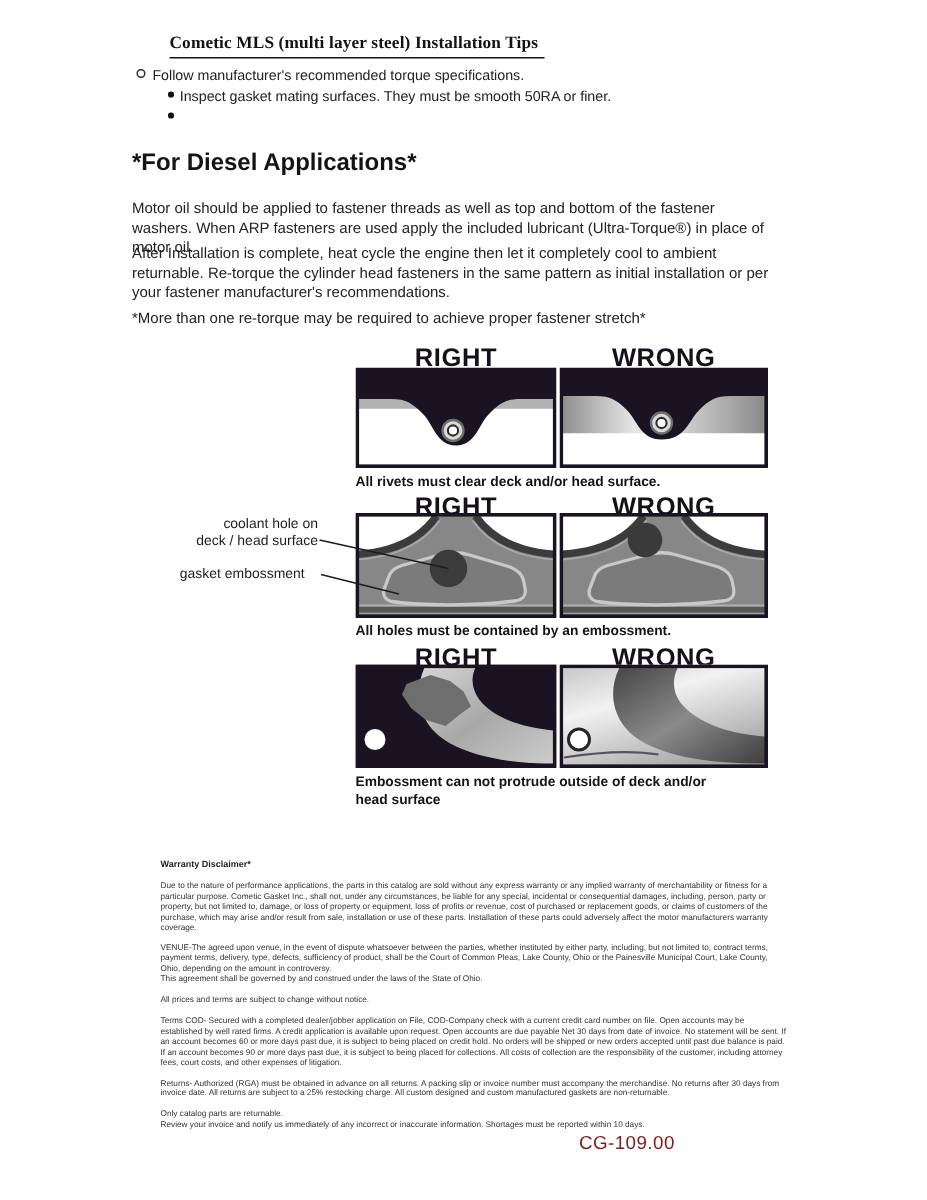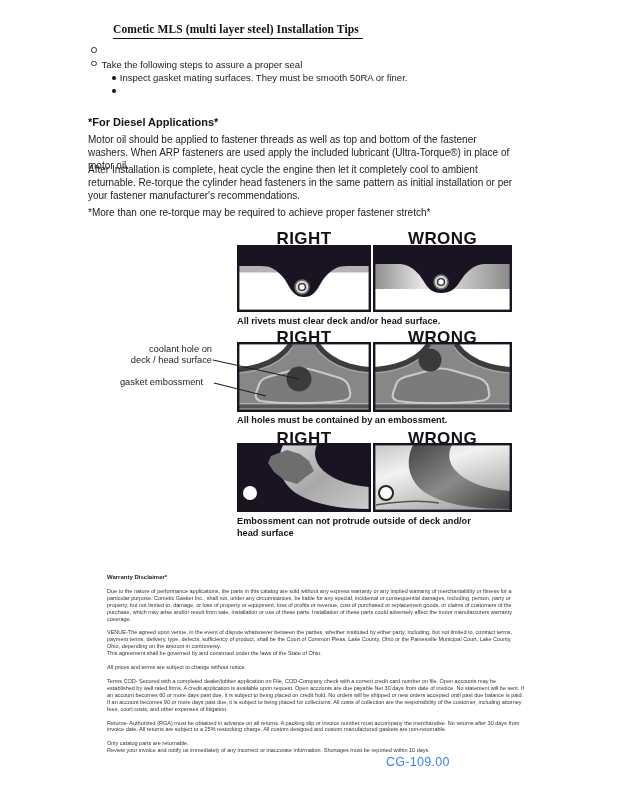--- a/index.html
+++ b/index.html
@@ -17,48 +17,47 @@
   }
   .tips{left:91px;top:44px;font-size:9.5px;line-height:13.6px;color:#222;}
   .tip-row{white-space:nowrap;}
   .b1{display:inline-block;width:3.6px;height:3.6px;border:1px solid #333;border-radius:50%;
       margin-right:5px;vertical-align:1.5px;}
   .sub{margin-left:21px;}
   .b2{display:inline-block;width:3.8px;height:3.8px;background:#111;border-radius:50%;
       margin-right:4px;vertical-align:1.5px;}
 
   
-  .diesel-head{left:88px;top:116px;font-size:11px;font-weight:bold;color:#141414;}
+  .diesel-head{left:88px;top:100px;font-size:16px;font-weight:bold;color:#141414;}
   .para{font-size:10px;line-height:13.2px;color:#222;width:428px;}
   .p-oil{left:88px;top:133px;}
   .p-ret{left:88px;top:163px;}
   .p-note{left:88px;top:206px;}
 
   
   .fig-label{font-size:17px;font-weight:bold;text-align:center;color:#151019;letter-spacing:.4px;}
   .fig-caption{font-size:9.2px;font-weight:bold;color:#141414;}
   .fig-box{display:block;}
   .ann{font-size:9.3px;line-height:11px;color:#1c1c1c;text-align:right;width:101px;}
   .leader{pointer-events:none;z-index:6;}
 
   
   .legal{left:107px;top:574px;width:418px;font-size:5.5px;line-height:6.9px;color:#333;}
   .legal .hd{font-weight:bold;font-size:6px;color:#222;margin-bottom:7px;}
   .legal p{margin:0 0 7px 0;}
   .legal p.tight{margin-bottom:0;}
-  .pagenum{left:386px;top:755px;font-size:12.5px;color:#3b82f6;letter-spacing:.3px;}
+  .pagenum{left:386px;top:755px;font-size:12.5px;color:#7f1d1d;letter-spacing:.3px;}
 </style>
 </head>
 <body>
 
 <div class="abs doc-title">Cometic MLS (multi layer steel) Installation Tips</div>
 
 <div class="abs tips">
-  <div class="tip-row"><span class="b1"></span></div>
-  <div class="tip-row"><span class="b1"></span><span>Take the following steps to assure a proper seal</span></div>
+  <div class="tip-row"><span class="b1"></span><span>Follow manufacturer's recommended torque specifications.</span></div>
   <div class="tip-row sub"><span class="b2"></span><span>Inspect gasket mating surfaces.  They must be smooth 50RA or finer.</span></div>
   <div class="tip-row sub"><span class="b2"></span></div>
 </div>
 
 <div class="abs diesel-head">*For Diesel Applications*</div>
 <div class="abs para p-oil">Motor oil should be applied to fastener threads as well as top and bottom of the fastener washers. When ARP fasteners are used apply the included lubricant (Ultra-Torque®) in place of motor oil.</div>
 <div class="abs para p-ret">After Installation is complete, heat cycle the engine then let it completely cool to ambient returnable. Re-torque the cylinder head fasteners in the same pattern as initial installation or per your fastener manufacturer's recommendations.</div>
 <div class="abs para p-note">*More than one re-torque may be required to achieve proper fastener stretch*</div>
 
 <div class="abs fig-label" style="left:237px;top:229px;width:134px;">RIGHT</div>

